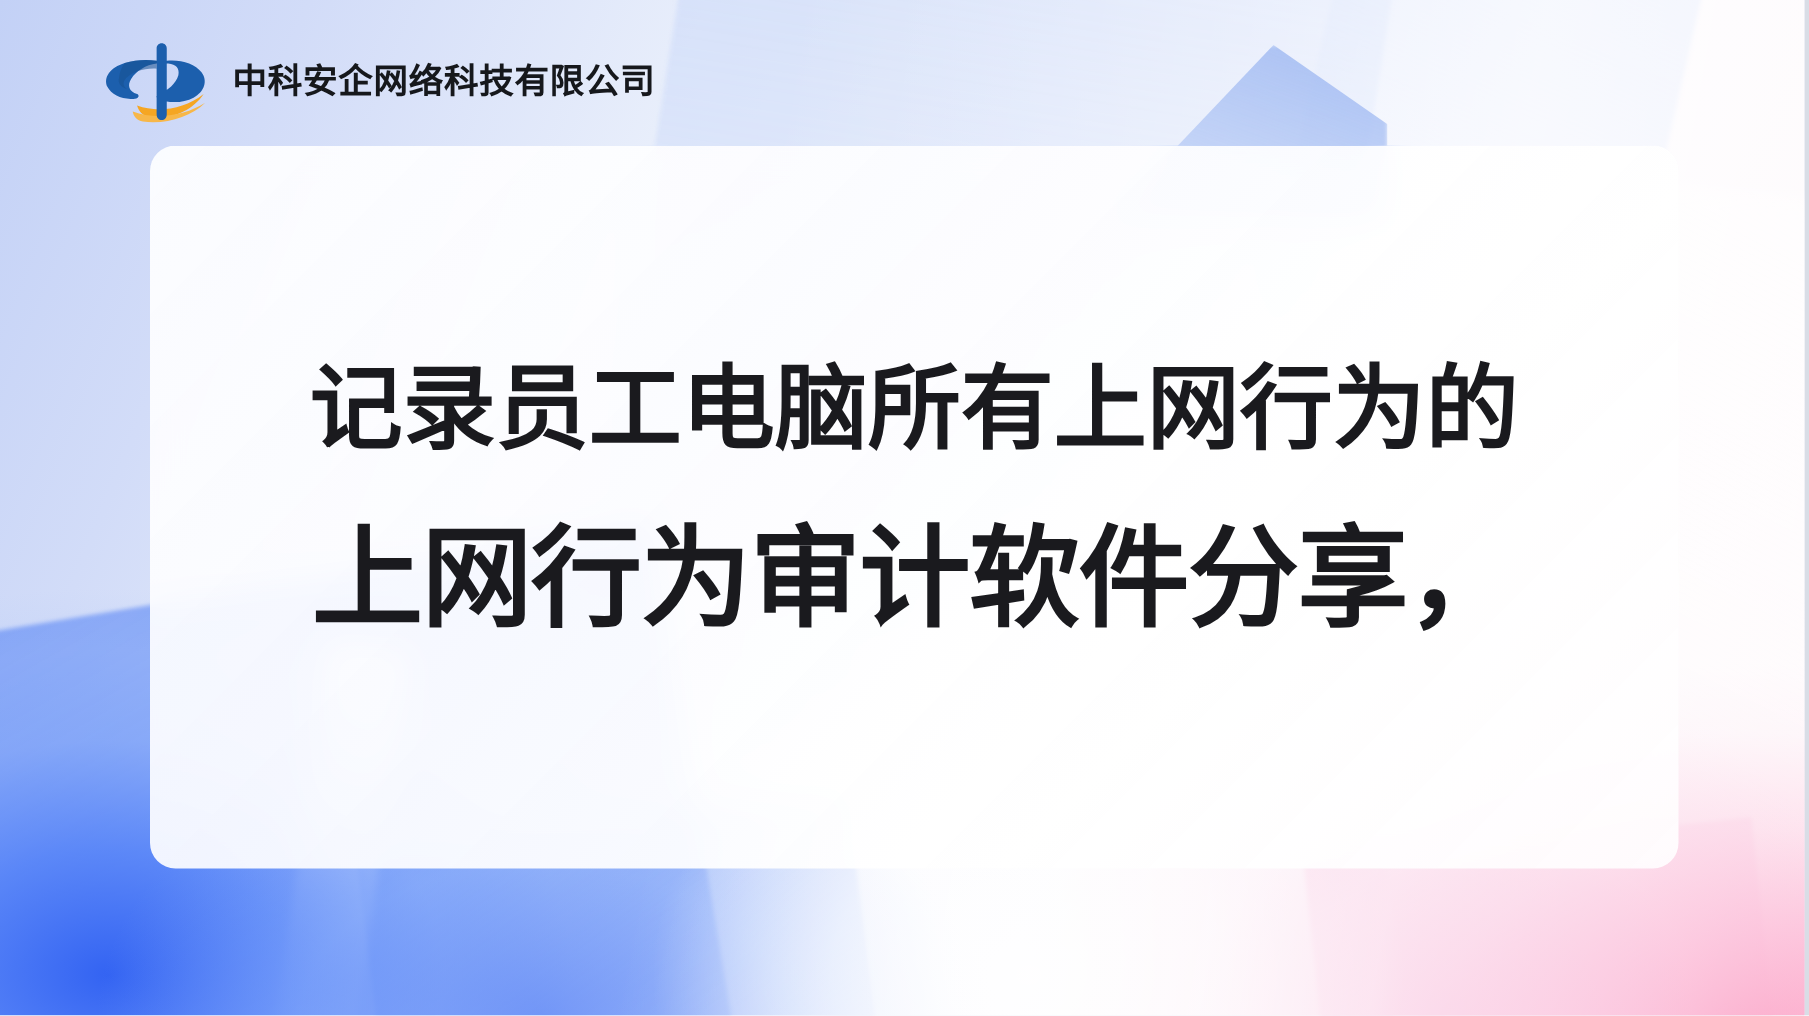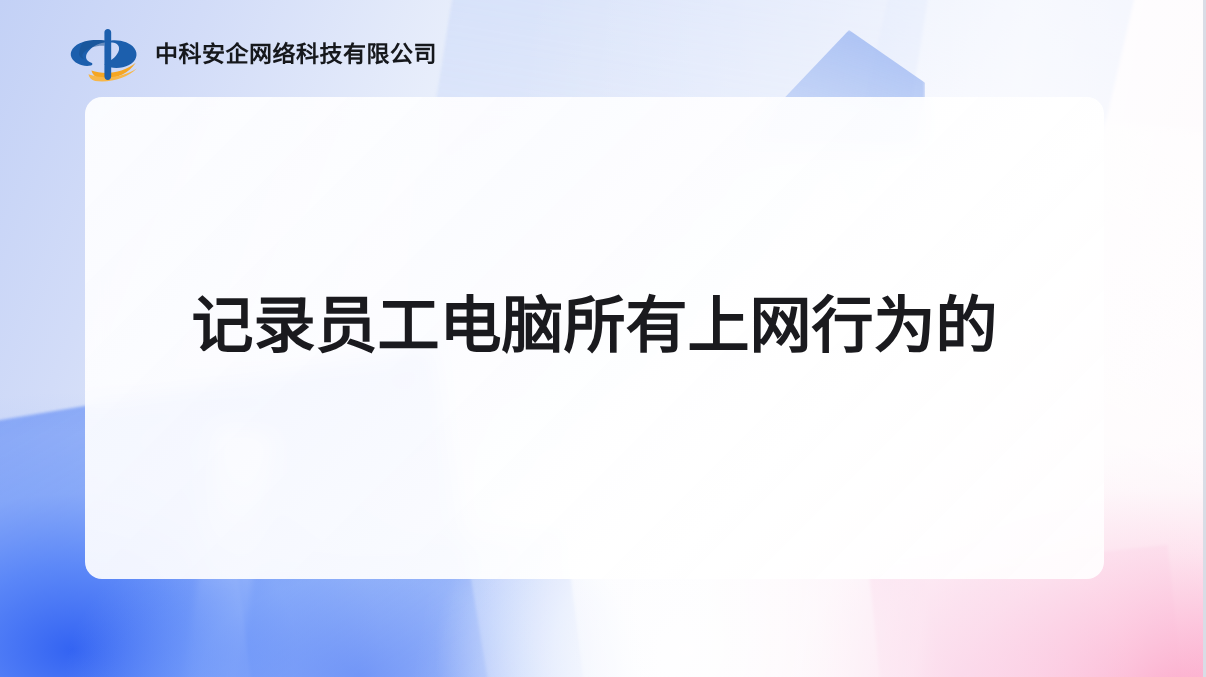--- a/index.html
+++ b/index.html
@@ -205,21 +205,21 @@
     font-weight: 700;
     letter-spacing: 0.15px;
     color: #1d2b55;
     line-height: 1.1;
     white-space: nowrap;
   }
 
   
   .card {
     position: absolute;
-    left: 85px;
+    left: 100px;
     top: 97px;
     width: 1019px;
     height: 482px;
     border-radius: 17px;
     background: linear-gradient(135deg,
         rgba(255,255,255,0.90) 0%,
         rgba(253,253,255,0.93) 35%,
         rgba(255,255,255,0.95) 70%,
         rgba(255,253,254,0.92) 100%);
     backdrop-filter: blur(10px);
@@ -306,17 +306,18 @@
     </div>
   </div>
 
   <div class="card">
 
     <div class="headline-block hl-group-1">
       <span class="hl-line">记录员工电脑所有上网行为的</span>
     </div>
 
     <div class="headline-block hl-group-2">
+      <span class="hl-line">上网行为审计软件分享，</span>
     </div>
 
   </div>
 
 </div>
 
 </body></html>

